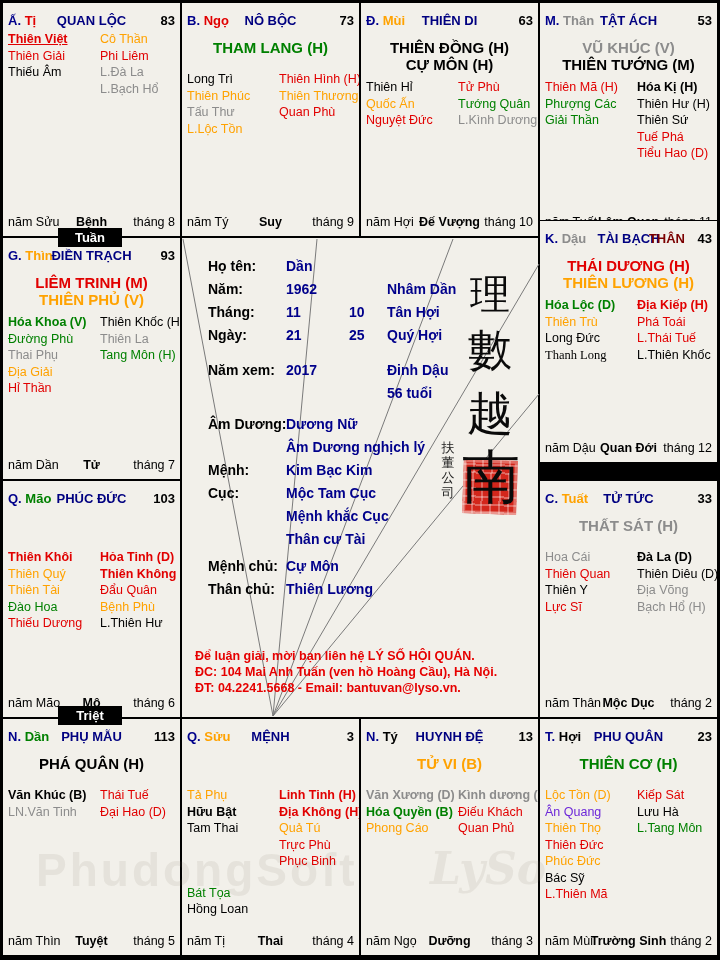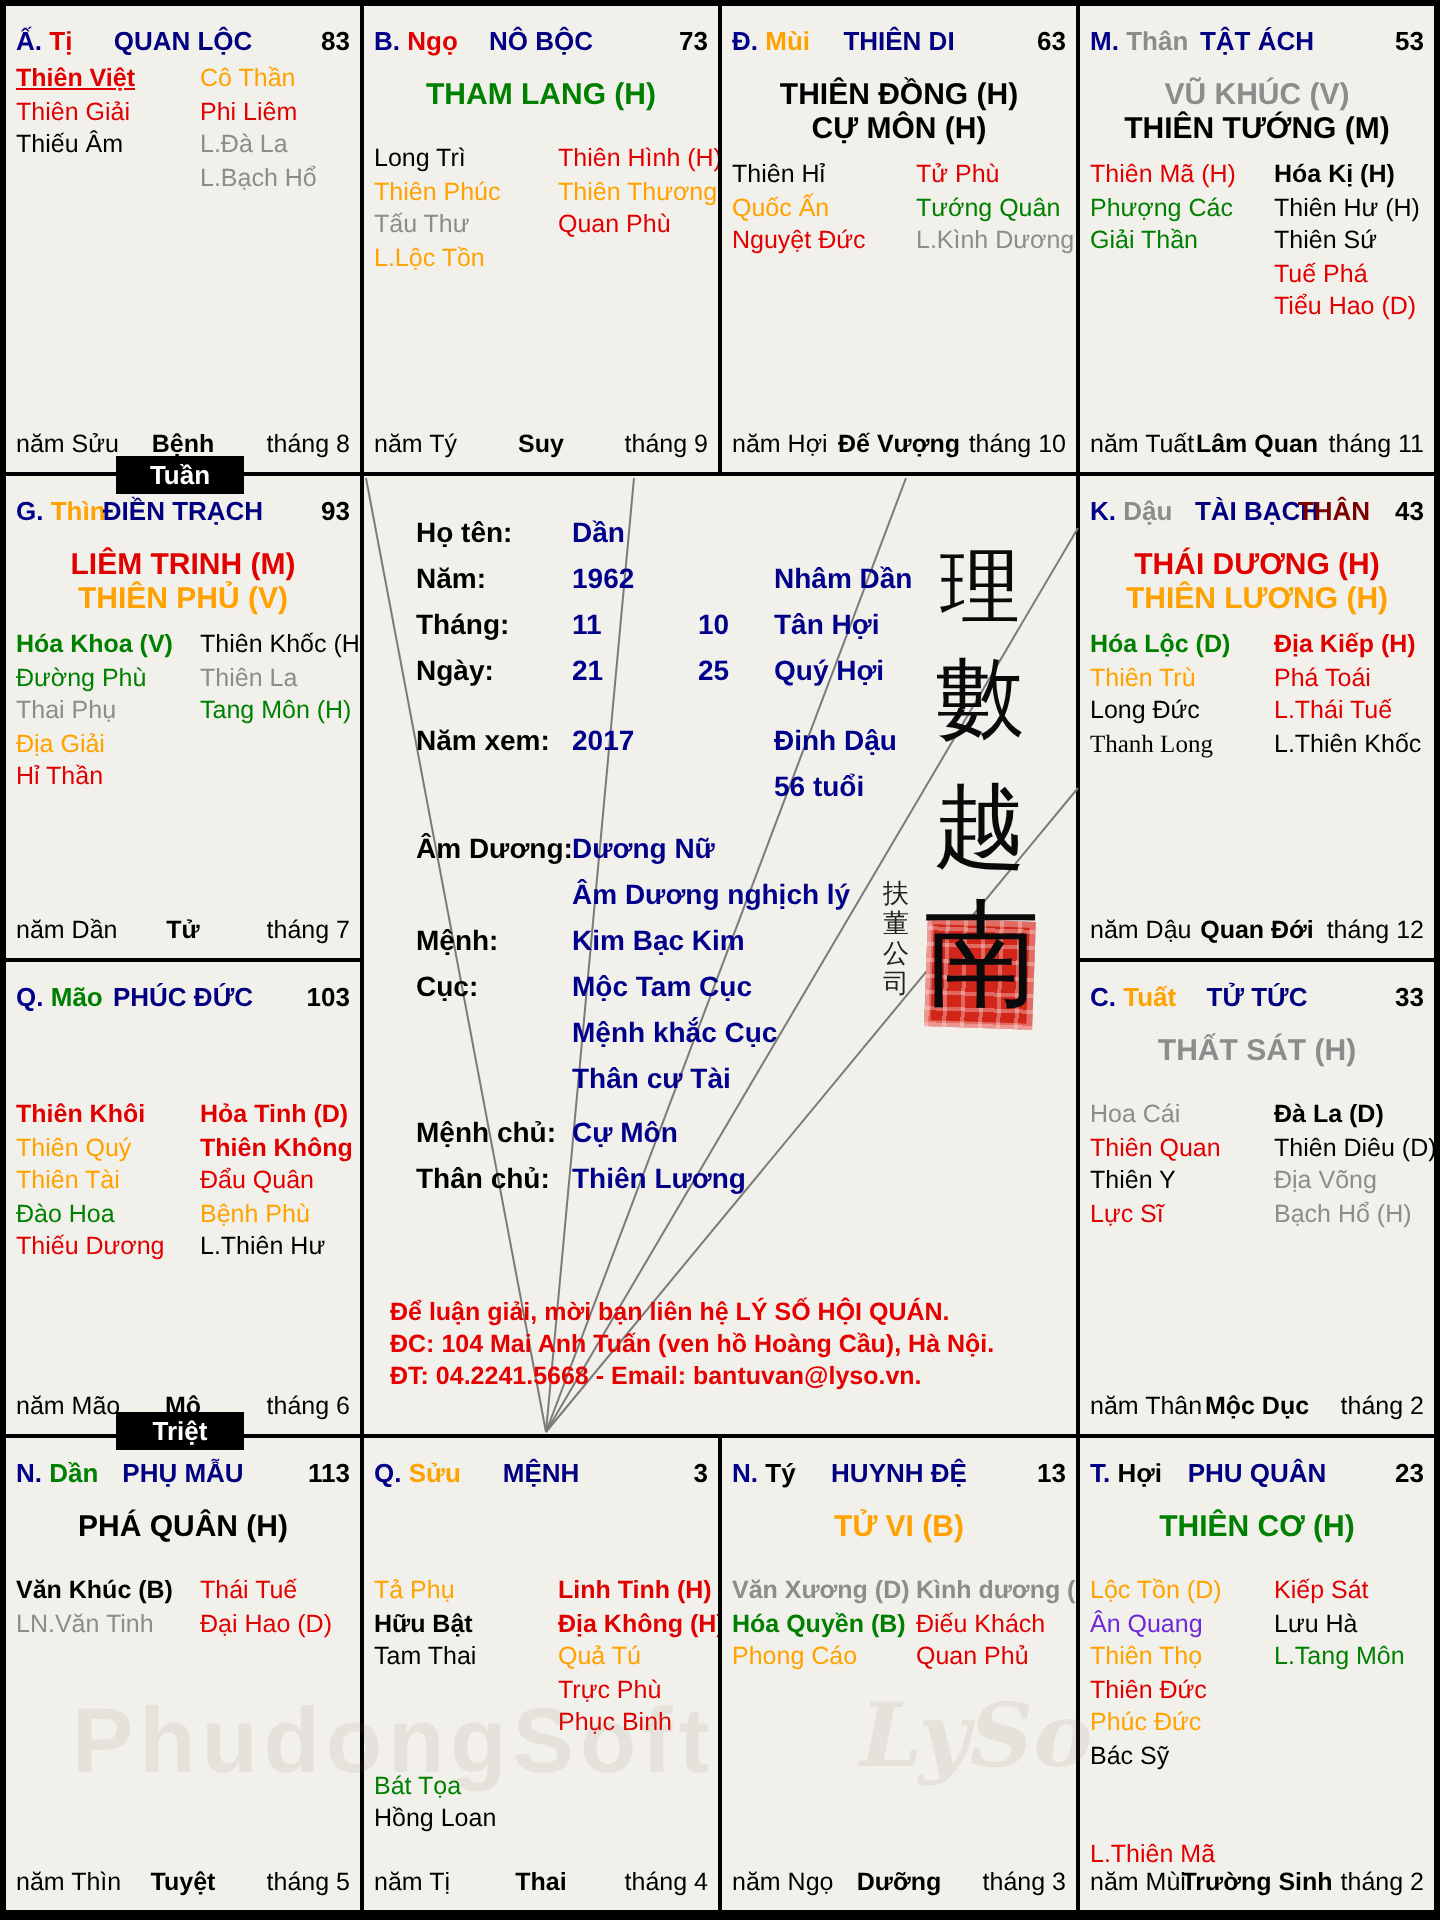--- a/index.html
+++ b/index.html
@@ -252,21 +252,21 @@
           <div class="star" style="color: rgb(0, 128, 0);">Tang Môn (H)</div>
         </div>
     </div>
     <div class="bot">
       <span class="yr">năm Dần</span>
       <span class="st">Tử</span>
       <span class="mo">tháng 7</span>
     </div>
   </div>
 
-  <div class="cell" style="left: 539px; top: 237px; width: 179px; height: 243px;">
+  <div class="cell" style="left: 539px; top: 220px; width: 179px; height: 243px;">
     <div class="hdr">
       <span class="sb"><span class="stem">K.</span> <span class="branch" style="color: rgb(140, 140, 140);">Dậu</span></span>
       <span class="nm">TÀI BẠCH</span>
       <span class="extra">THÂN</span>
       <span class="num">43</span>
     </div>
     <div class="mains">
         <div style="color: rgb(225, 0, 0);">THÁI DƯƠNG (H)</div>
         <div style="color: rgb(255, 162, 0);">THIÊN LƯƠNG (H)</div>
       </div>
@@ -451,21 +451,21 @@
         <div style="color: rgb(0, 128, 0);">THIÊN CƠ (H)</div>
       </div>
     <div class="cols">
       <div class="col-l">
           <div class="star" style="color: rgb(255, 162, 0);">Lộc Tồn (D)</div>
           <div class="star" style="color: #6d28d9;">Ân Quang</div>
           <div class="star" style="color: rgb(255, 162, 0);">Thiên Thọ</div>
           <div class="star" style="color: rgb(225, 0, 0);">Thiên Đức</div>
           <div class="star" style="color: rgb(255, 162, 0);">Phúc Đức</div>
           <div class="star" style="color: rgb(0, 0, 0);">Bác Sỹ</div>
-          <div class="star" style="color: rgb(225, 0, 0); margin-top: 33px;">L.Thiên Mã</div>
+          <div class="star" style="color: rgb(225, 0, 0);">L.Thiên Mã</div>
         </div>
       <div class="col-r">
           <div class="star" style="color: rgb(225, 0, 0);">Kiếp Sát</div>
           <div class="star" style="color: rgb(0, 0, 0);">Lưu Hà</div>
           <div class="star" style="color: rgb(0, 128, 0);">L.Tang Môn</div>
         </div>
     </div>
     <div class="bot">
       <span class="yr">năm Mùi</span>
       <span class="st">Trường Sinh</span>

